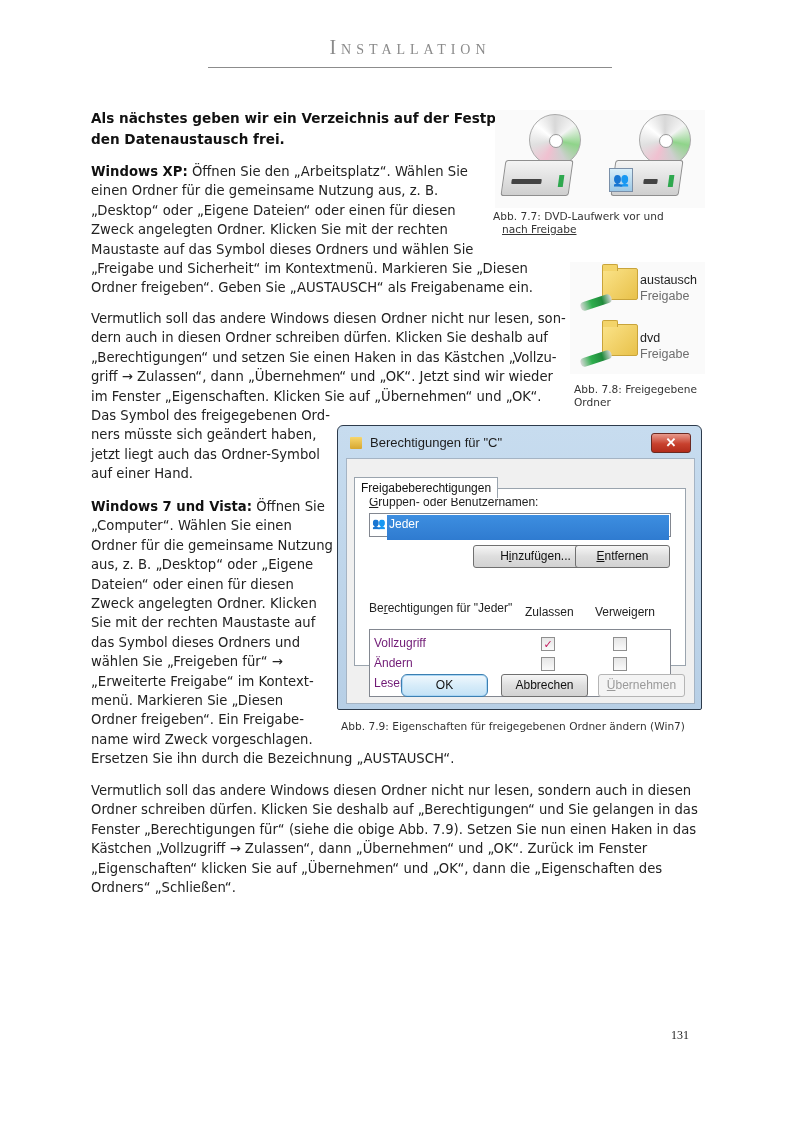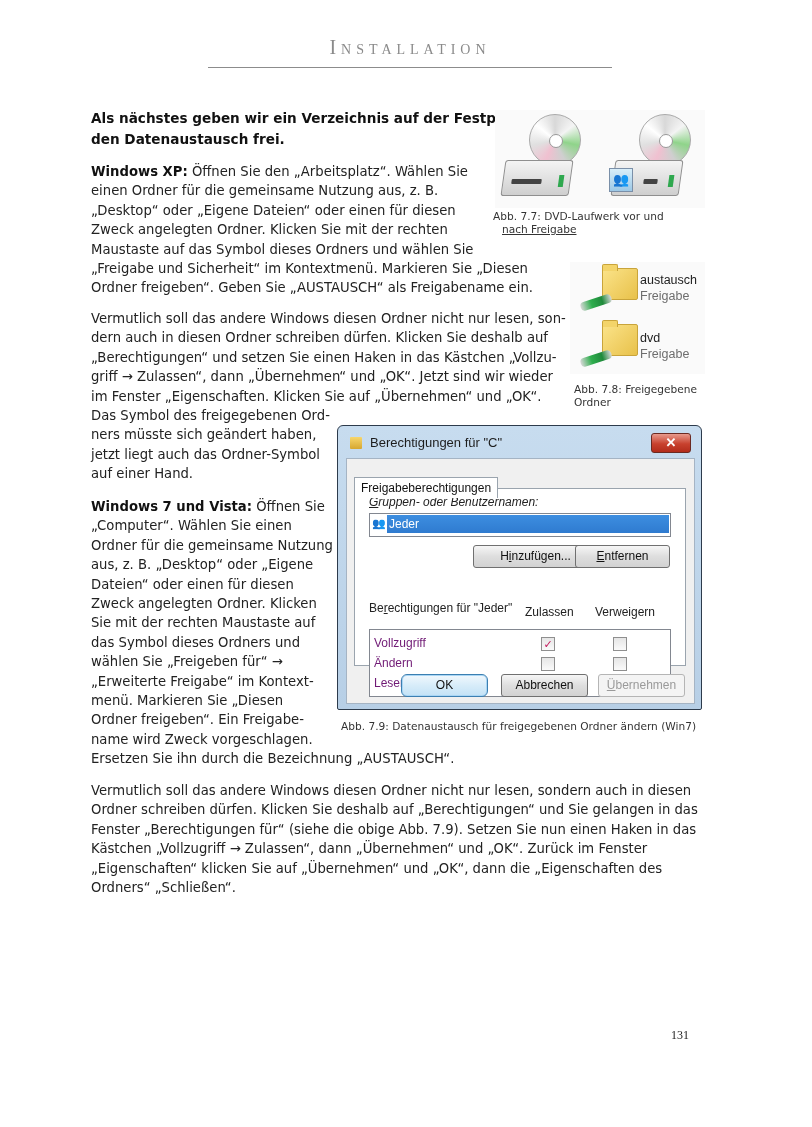--- a/index.html
+++ b/index.html
@@ -71,21 +71,21 @@
   }
   .dlg-body { position: absolute; left: 8px; top: 32px; width: 347px; height: 244px; background: #f0f0f0; border: 1px solid #a5b4c4; }
   .tab {
     position: absolute; left: 7px; top: 18px; height: 20px; padding: 0 6px; background: #fff;
     border: 1px solid #9aa4ae; border-bottom: none; font-size: 12px; line-height: 20px; color: #111; z-index: 2;
   }
   .tab-panel { position: absolute; left: 7px; top: 29px; width: 330px; height: 176px; background: #fff; border: 1px solid #9aa4ae; }
   .lbl { position: absolute; font-size: 12px; color: #222; white-space: nowrap; }
   .u { text-decoration: underline; }
   .listbox { position: absolute; left: 14px; top: 24px; width: 300px; height: 22px; border: 1px solid #828790; background: #fff; }
-  .listsel { position: absolute; left: 17px; top: 1px; right: 1px; height: 18px; background: #3399ff; background: linear-gradient(#3d8ee0, #2f7bd0); color: #fff; font-size: 12px; line-height: 18px; padding-left: 2px; }
+  .listsel { position: absolute; left: 17px; top: 1px; right: 1px; height: 25px; background: #3399ff; background: linear-gradient(#3d8ee0, #2f7bd0); color: #fff; font-size: 12px; line-height: 18px; padding-left: 2px; }
   .users-icon { position: absolute; left: 2px; top: 3px; font-size: 11px; color: #3e83c2; }
   .btn {
     position: absolute; height: 21px; border: 1px solid #707070; border-radius: 3px;
     background: linear-gradient(#f6f6f6, #dedede 50%, #d2d2d2); font-size: 12px; text-align: center; line-height: 21px; color: #111;
   }
   .btn.default { border-color: #3c7fb1; box-shadow: inset 0 0 0 1px #a9d6f5; background: linear-gradient(#f1f8fd, #d7ecf9 50%, #c3e2f6); border-radius: 6px; }
   .btn.disabled { color: #9a9a9a; border-color: #b5b5b5; background: #f4f4f4; }
   .permbox { position: absolute; left: 14px; top: 140px; width: 300px; height: 66px; border: 1px solid #828790; background: #fff; }
   .perm-row { position: absolute; left: 0; width: 100%; height: 20px; }
   .perm-name { position: absolute; left: 4px; top: 2px; font-size: 12px; color: #701a75; }
@@ -197,21 +197,21 @@
 </div>
 
 <div class="dialog">
   <div class="dlg-folder"></div>
   <div class="dlg-title">Berechtigungen für "C"</div>
   <div class="dlg-close"><span>✕</span></div>
 
   <div class="dlg-body">
     <div class="tab">Freigabeberechtigungen</div>
     <div class="tab-panel">
-      <div class="lbl" style="left:14px; top:6px;font-style:italic;"><span class="u">G</span><span>ruppen- oder Benutzernamen:</span></div>
+      <div class="lbl" style="left:14px; top:6px;"><span class="u">G</span><span>ruppen- oder Benutzernamen:</span></div>
       <div class="listbox">
         <span class="users-icon">👥</span>
         <div class="listsel">Jeder</div>
       </div>
       <div class="btn" style="left:118px; top:56px; width:93px;padding-left:15px;"><span>H</span><span class="u">i</span><span>nzufügen...</span></div>
       <div class="btn" style="left:220px; top:56px; width:93px;"><span class="u">E</span><span>ntfernen</span></div>
 
       <div class="lbl" style="left:14px; top:112px;"><span>Be</span><span class="u">r</span><span>echtigungen für "Jeder"</span></div>
       <div class="lbl" style="left:170px; top:116px;">Zulassen</div>
       <div class="lbl" style="left:240px; top:116px;">Verweigern</div>
@@ -233,15 +233,15 @@
           <div class="cb" style="left:243px;"></div>
         </div>
       </div>
     </div>
 
     <div class="btn default" style="left:54px; top:215px; width:85px;">OK</div>
     <div class="btn" style="left:154px; top:215px; width:85px;">Abbrechen</div>
     <div class="btn disabled" style="left:251px; top:215px; width:85px;"><span class="u">Ü</span><span>bernehmen</span></div>
   </div>
 </div>
-<div class="caption" style="left:341px; top:720px;">Abb. 7.9: Datenaustausch für freigegebenen Ordner ändern (Win7)</div>
+<div class="caption" style="left:341px; top:720px;">Abb. 7.9: Eigenschaften für freigegebenen Ordner ändern (Win7)</div>
 
 <div class="pagenum">131</div>
 
 </body></html>

